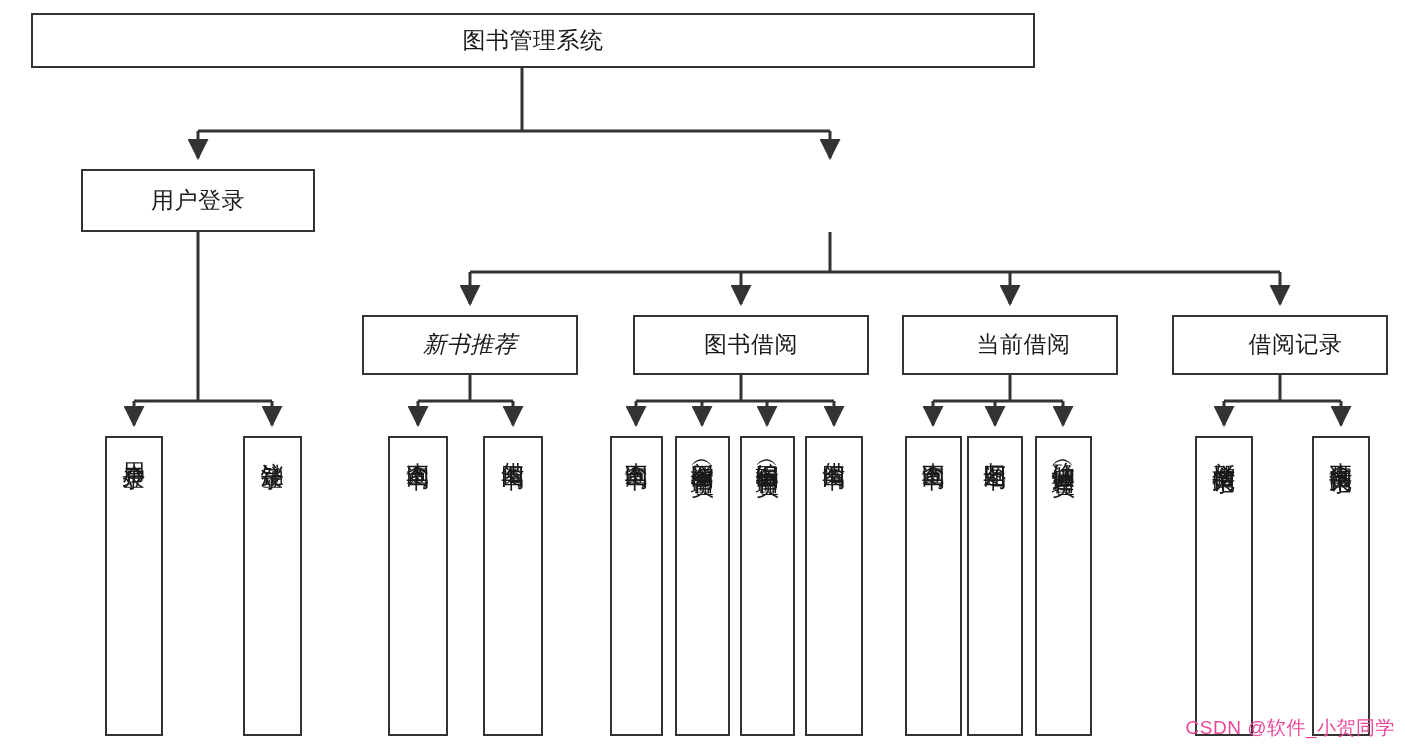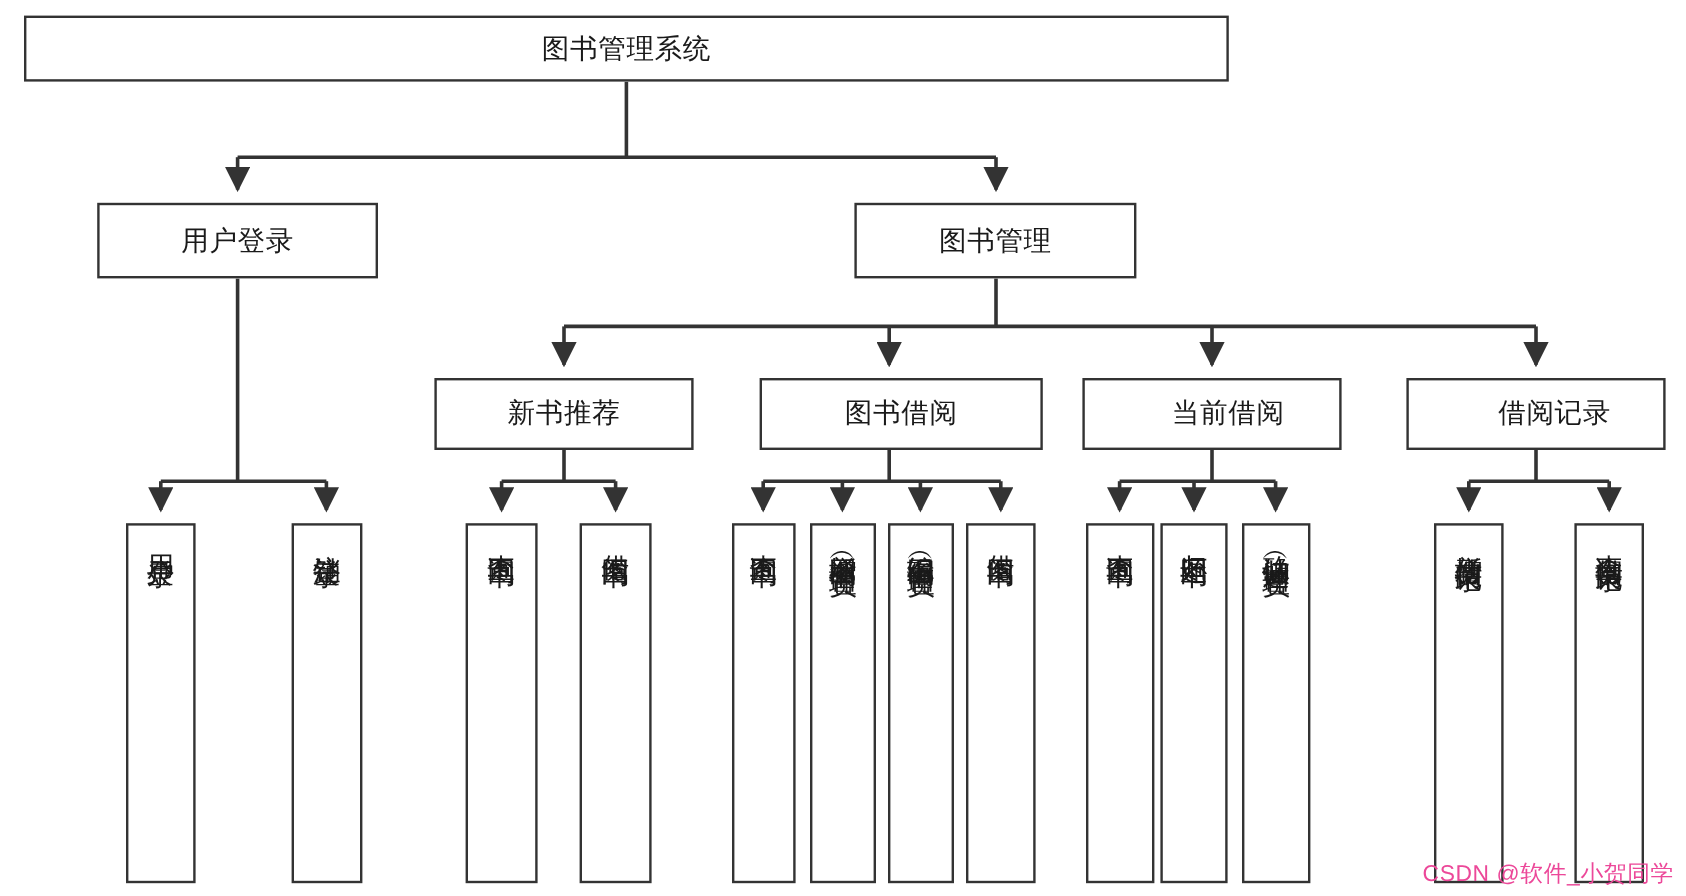--- a/index.html
+++ b/index.html
@@ -112,32 +112,29 @@
       <path d="M 995 401 L 995 425" marker-end="url(#arw)"></path>
       <path d="M 1063 401 L 1063 425" marker-end="url(#arw)"></path>
 
       <path d="M 1280 375 L 1280 401"></path>
       <path d="M 1224 401 L 1341 401"></path>
       <path d="M 1224 401 L 1224 425" marker-end="url(#arw)"></path>
       <path d="M 1341 401 L 1341 425" marker-end="url(#arw)"></path>
     </g>
   </svg>
 
-  <div class="node h" style="left: 20px; top: 13px; width: 1004px; height: 55px;">
+  <div class="node h" style="left: 31px; top: 13px; width: 1004px; height: 55px;">
     <span>图书管理系统</span>
   </div>
 
   <div class="node h" style="left: 81px; top: 169px; width: 234px; height: 63px;">
     <span>用户登录</span>
   </div>
-  <div class="node h" style="left: 712px; top: 169px; width: 235px; height: 63px;">
-    <span>图书管理</span>
-  </div>
 
-  <div class="node h" style="left: 362px; top: 315px; width: 216px; height: 60px;">
+  <div class="node h" style="left: 362px; top: 315px; width: 216px; height: 60px; font-style: italic;">
     <span>新书推荐</span>
   </div>
   <div class="node h" style="left: 633px; top: 315px; width: 236px; height: 60px;">
     <span>图书借阅</span>
   </div>
   <div class="node h" style="left: 902px; top: 315px; width: 216px; height: 60px; padding-left: 27px;">
     <span>当前借阅</span>
   </div>
   <div class="node h" style="left: 1172px; top: 315px; width: 216px; height: 60px; padding-left: 31px;">
     <span>借阅记录</span>

